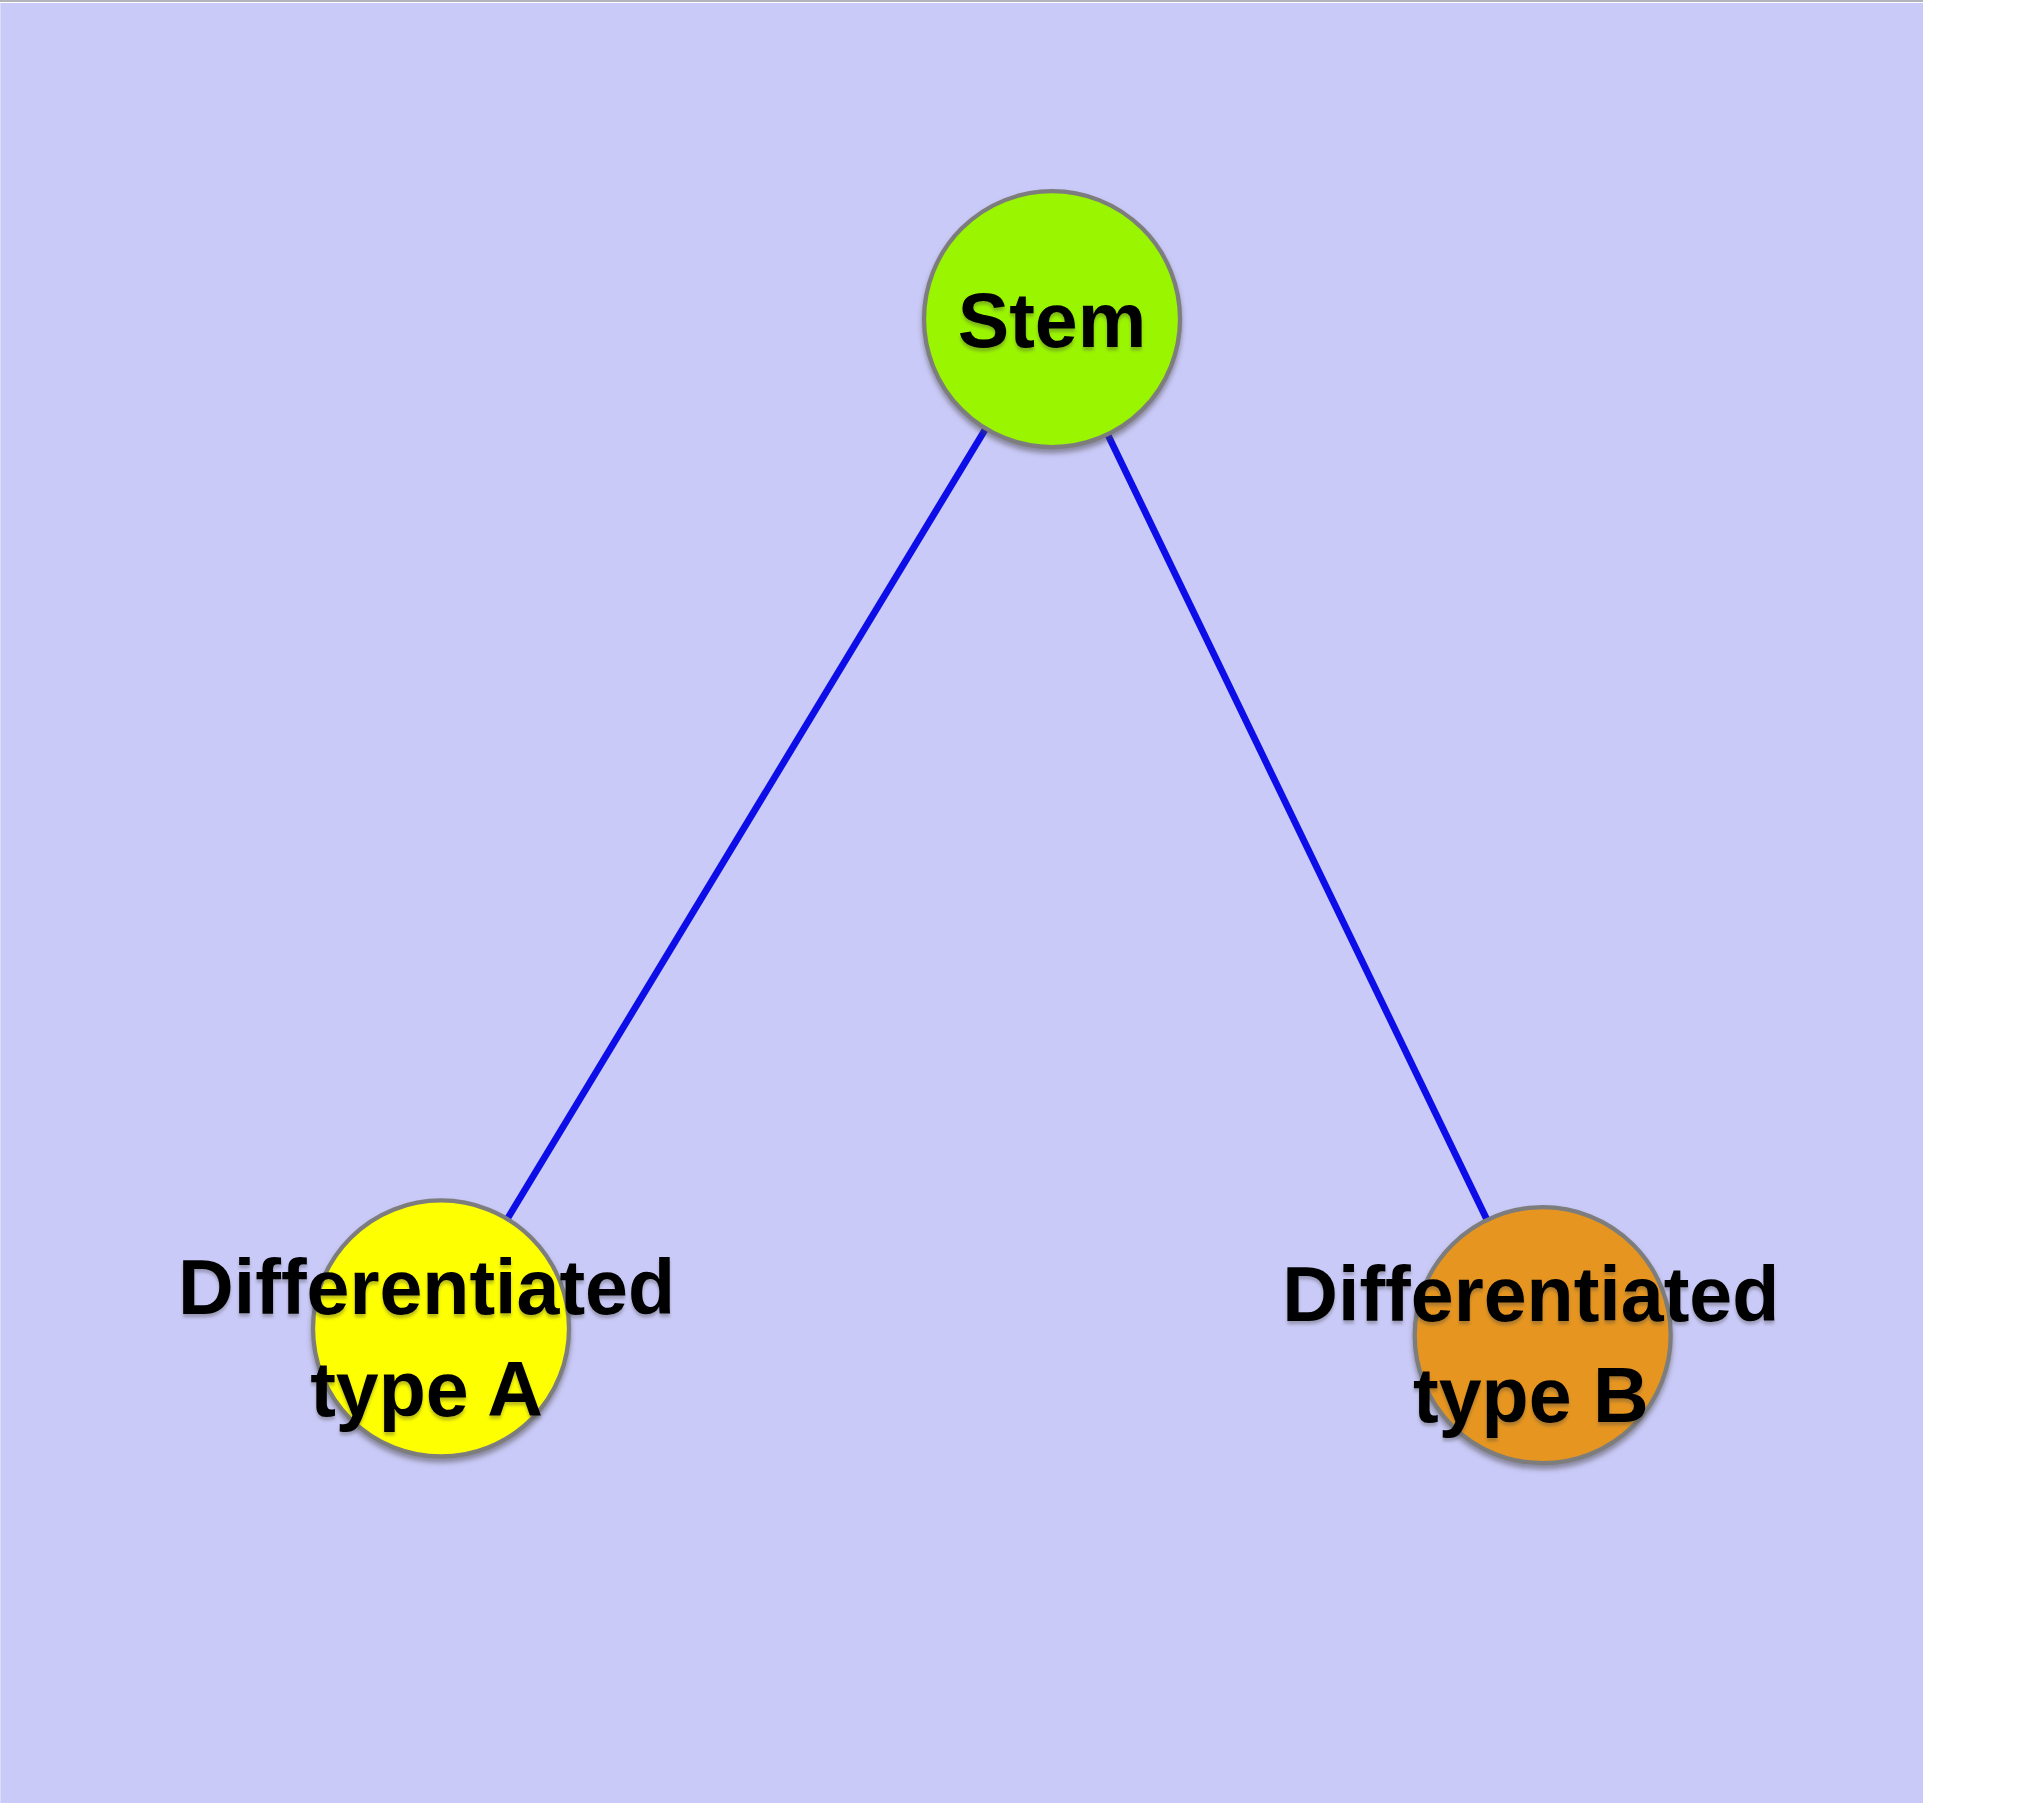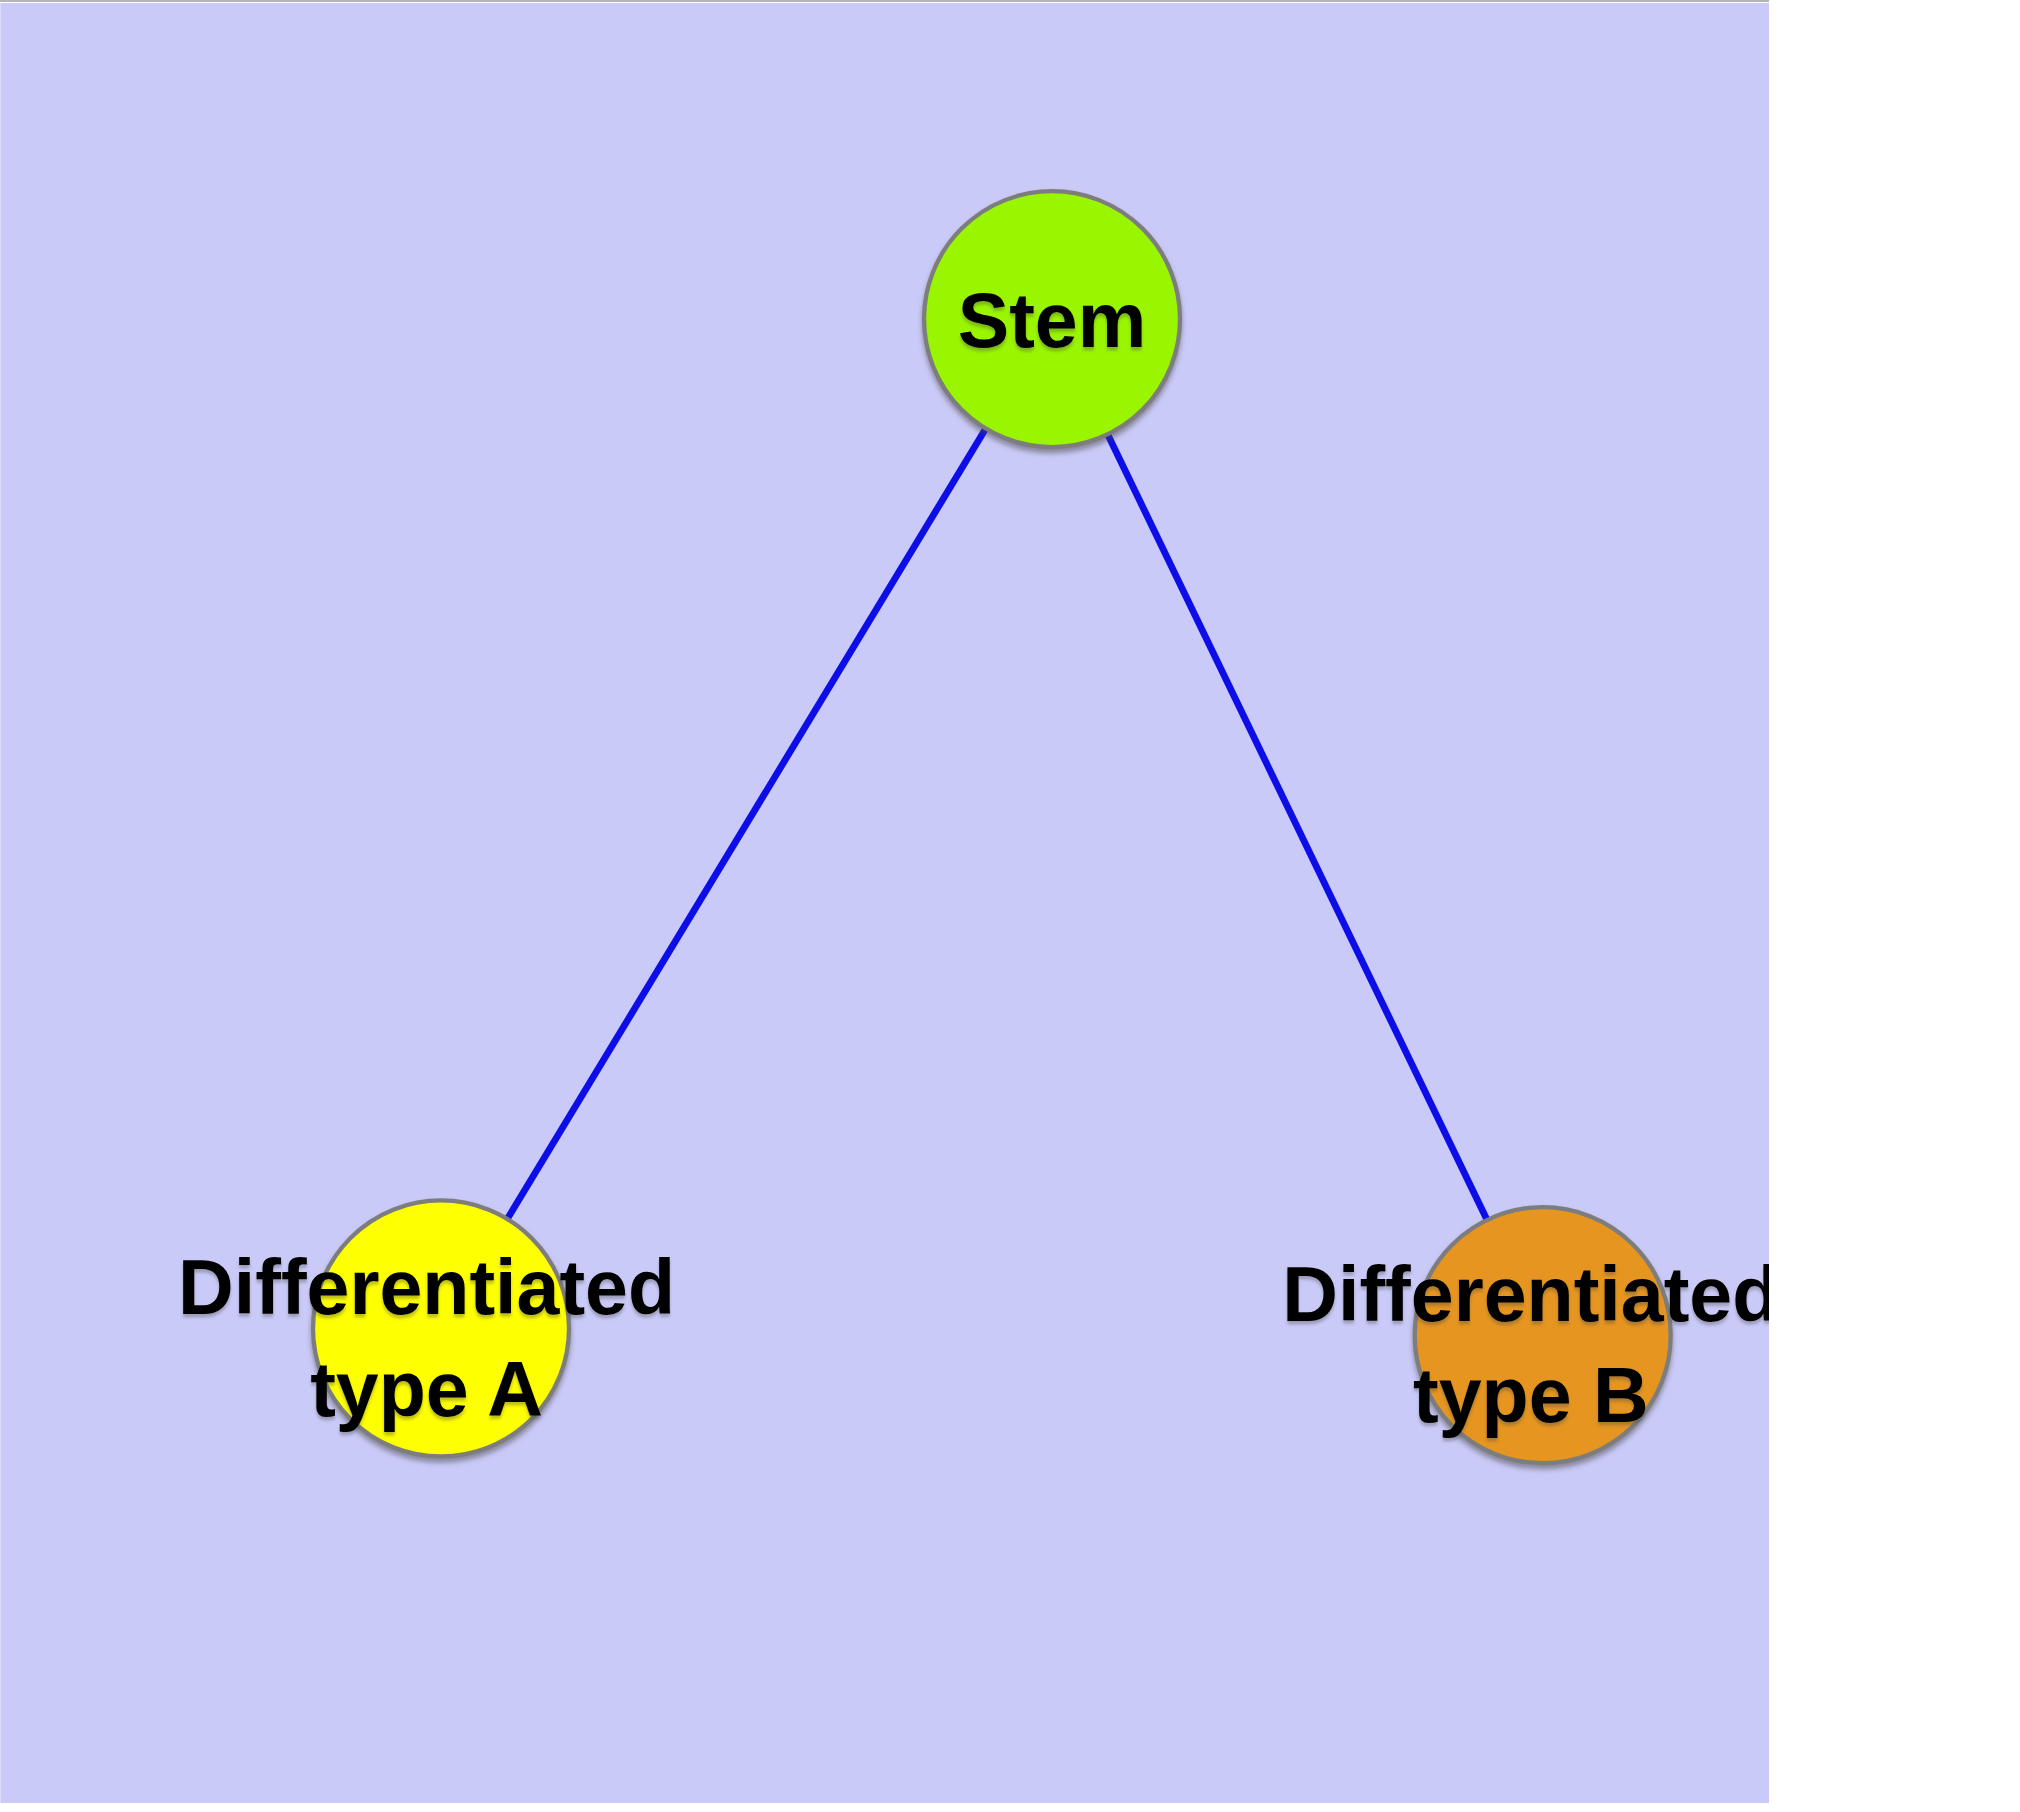--- a/index.html
+++ b/index.html
@@ -2,21 +2,21 @@
 <html style="font-size:13.6px"><head>
 <meta charset="utf-8">
 <style>
   html, body {
     margin: 0;
     padding: 0;
     background: #ffffff;
   }
   .canvas {
     position: relative;
-    width: 1769px;
+    width: 1923px;
     height: 1812px;
     background: #ffffff;
     overflow: hidden;
     font-family: "Liberation Sans", sans-serif;
   }
   .top-edge-line {
     position: absolute;
     top: 0; left: 0;
     width: 100%;
     height: 1.7px;

